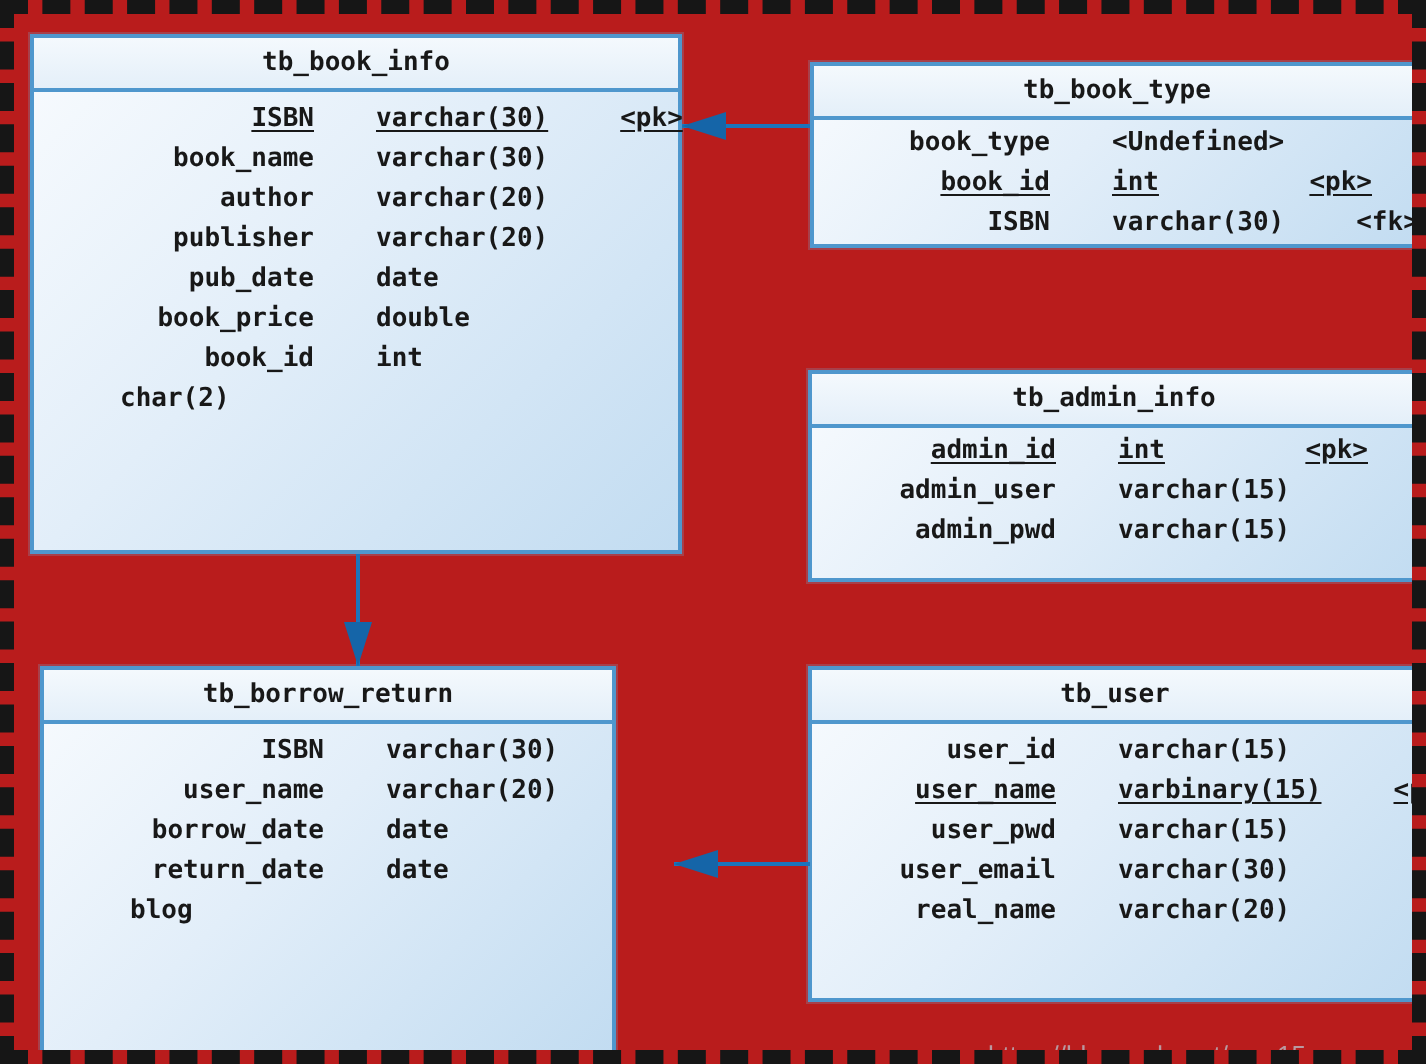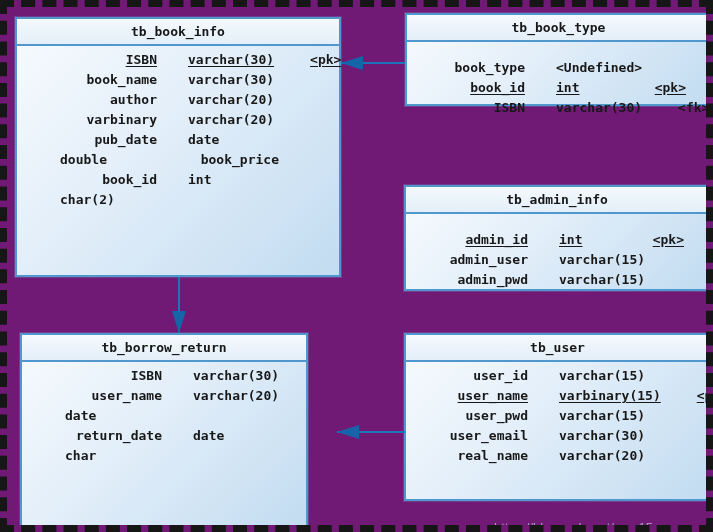--- a/index.html
+++ b/index.html
@@ -1,20 +1,20 @@
 <!DOCTYPE html>
 <html><head>
 <meta charset="utf-8">
 <style>
   html,body{margin:0;padding:0;background:#e9e9e9;}
   .canvas{
     position:relative;
     width:713px;height:532px;
     box-sizing:border-box;
-    background:#701a75;
+    background:#b91c1c;
     border:7px dashed #161616;
     overflow:hidden;
     font-family:"DejaVu Sans Mono","Liberation Mono",monospace;
     font-weight:700;
     font-size:13px;
     color:#181818;
   }
   
   .etable{
     position:absolute;
@@ -31,25 +31,25 @@
     white-space:nowrap;overflow:hidden;
   }
   .tbody{padding:4px 24px 0 12px;}
   .frow{display:flex;height:20px;line-height:20px;white-space:nowrap;}
   .cell.name{flex:0 0 var(--namew,128px);text-align:right;}
   .cell.type{flex:1 1 auto;margin-left:31px;}
   .cell.key{text-align:center;margin-left:36px;}
   .pk{text-decoration:underline;text-underline-offset:2px;}
 
   #t-book-info   {left:8px;  top:10px; width:326px;height:260px;--namew:128px;}
-  #t-book-type   {left:398px;top:6px; width:307px;height:93px; --namew:106px;}
+  #t-book-type   {left:398px;top:24px; width:307px;height:93px; --namew:106px;}
   #t-admin-info  {left:397px;top:178px;width:306px;height:106px; --namew:110px;}
   #t-borrow-ret  {left:13px; top:326px;width:288px;height:195px;--namew:128px;}
   #t-user        {left:397px;top:326px;width:307px;height:168px;--namew:110px;}
-  #t-book-type .tbody, #t-admin-info .tbody{padding-top:16px;}
+  #t-book-type .tbody, #t-admin-info .tbody{padding-top:2px;}
 
   
   .hline,.vline{position:absolute;background:#1b74bc;}
   .hline{height:2px;}
   .vline{width:2px;}
   .arrow{position:absolute;width:0;height:0;}
   .arrow.left{border-top:7px solid transparent;border-bottom:7px solid transparent;border-right:22px solid #1565a8;}
   .arrow.down{border-left:7px solid transparent;border-right:7px solid transparent;border-top:22px solid #1565a8;}
 
   #c1{left:334px;top:55px;width:64px;}
@@ -84,32 +84,32 @@
           <span class="cell name">book_name</span>
           <span class="cell type">varchar(30)</span>
           <span class="cell key"></span>
         </div>
         <div class="frow">
           <span class="cell name">author</span>
           <span class="cell type">varchar(20)</span>
           <span class="cell key"></span>
         </div>
         <div class="frow">
-          <span class="cell name">varbinary</span>
+          <span class="cell name">publisher</span>
           <span class="cell type">varchar(20)</span>
           <span class="cell key"></span>
         </div>
         <div class="frow">
           <span class="cell name">pub_date</span>
           <span class="cell type">date</span>
           <span class="cell key"></span>
         </div>
         <div class="frow">
+          <span class="cell name">book_price</span>
           <span class="cell type">double</span>
-          <span class="cell name">book_price</span>
           <span class="cell key"></span>
         </div>
         <div class="frow">
           <span class="cell name">book_id</span>
           <span class="cell type">int</span>
           <span class="cell key"></span>
         </div>
         <div class="frow">
           <span class="cell type">char(2)</span>
           <span class="cell key"></span>
@@ -166,30 +166,31 @@
           <span class="cell name">ISBN</span>
           <span class="cell type">varchar(30)</span>
           <span class="cell key"></span>
         </div>
         <div class="frow">
           <span class="cell name">user_name</span>
           <span class="cell type">varchar(20)</span>
           <span class="cell key"></span>
         </div>
         <div class="frow">
+          <span class="cell name">borrow_date</span>
           <span class="cell type">date</span>
           <span class="cell key"></span>
         </div>
         <div class="frow">
           <span class="cell name">return_date</span>
           <span class="cell type">date</span>
           <span class="cell key"></span>
         </div>
         <div class="frow">
-          <span class="cell type">char</span>
+          <span class="cell type">blog</span>
           <span class="cell key"></span>
         </div>
       </div>
   </div>
 
   <div class="etable" id="t-user">
     <div class="thead">tb_user</div>
     <div class="tbody">
         <div class="frow">
           <span class="cell name">user_id</span>

